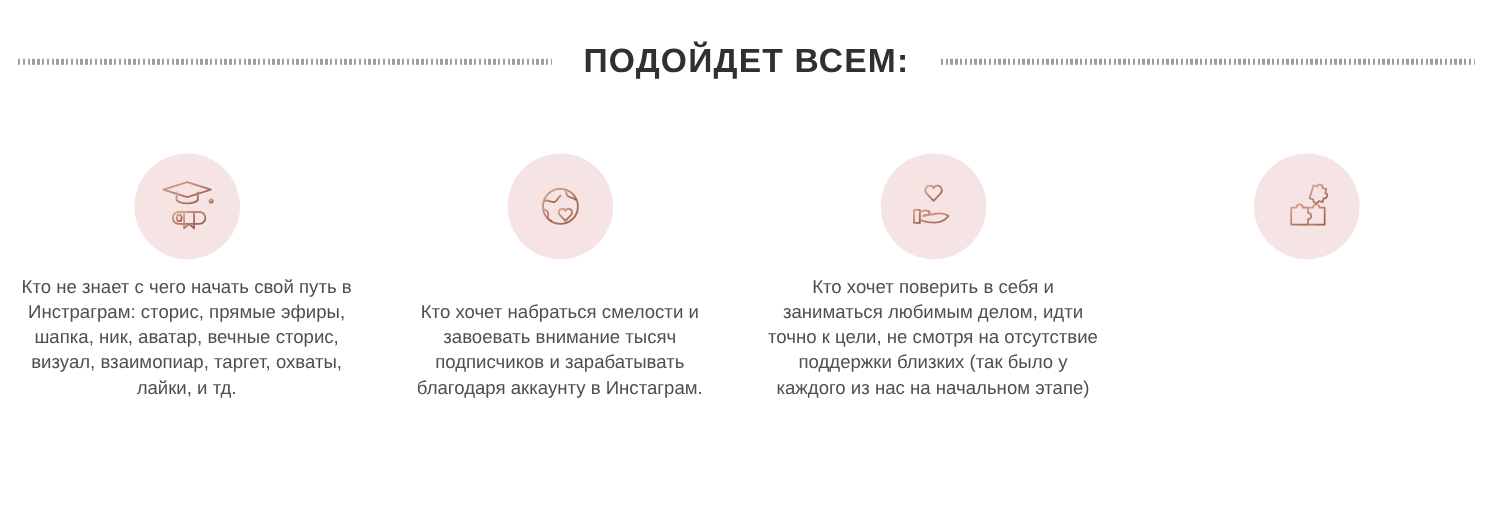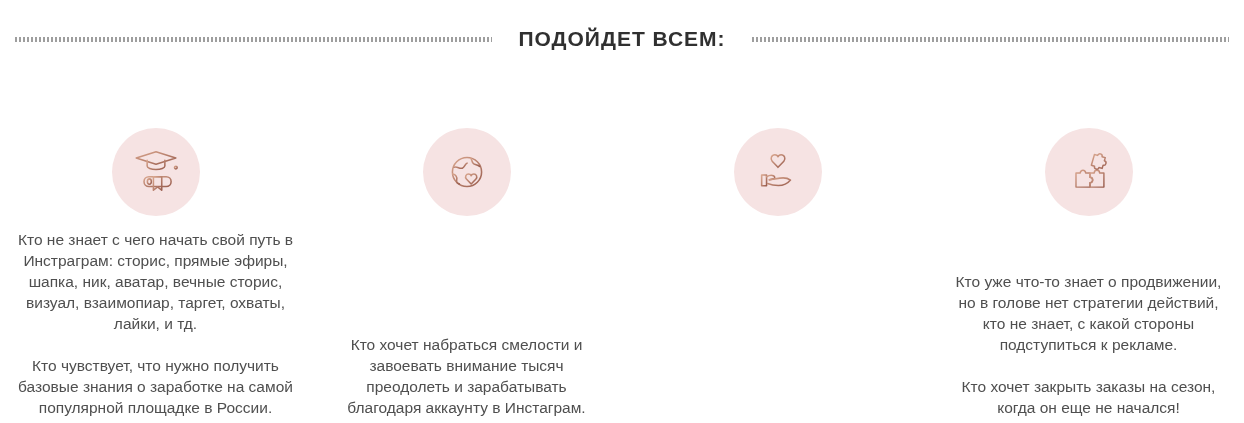--- a/index.html
+++ b/index.html
@@ -1,21 +1,21 @@
 <!DOCTYPE html>
 <html><head>
 <meta charset="utf-8">
 <style>
   html,body{margin:0;padding:0;background:#ffffff;}
   body{width:1244px;height:423px;font-family:"Liberation Sans",sans-serif;overflow:hidden;}
   .section{position:relative;width:1244px;height:423px;background:#ffffff;}
 
   .header{display:flex;align-items:center;padding:0 15px;margin:0;position:absolute;top:25px;left:0;right:0;}
   .dots{flex:1;height:5px;background-image:repeating-linear-gradient(to right,#9e9e9e 0 2px,transparent 2px 4px);}
-  .title{margin:0 26px;font-size:21px;font-weight:bold;color:#303030;letter-spacing:1px;line-height:28px;white-space:nowrap;}
+  .title{margin:12px 26px;font-size:28px;font-weight:bold;color:#303030;letter-spacing:1px;line-height:28px;white-space:nowrap;}
 
   .columns{position:absolute;top:128px;left:0;display:flex;width:1244px;}
   .column{width:311px;display:flex;flex-direction:column;align-items:center;justify-content:space-between;}
   .circle{width:88px;height:88px;border-radius:50%;background:#f6e3e3;display:flex;align-items:center;justify-content:center;flex:0 0 auto;}
   .circle svg{width:50px;height:50px;display:block;}
 
   .benefit-text{margin-top:13px;width:308px;text-align:center;color:#4f4f4f;font-size:15.5px;line-height:21px;}
   .benefit-text p{margin:0;white-space:pre-line;}
   .benefit-text p + p{margin-top:21px;}
 </style>
@@ -51,23 +51,20 @@
             <ellipse cx="17.6" cy="33.2" rx="1.9" ry="2.6"></ellipse>
           </g>
         </svg>
       </div>
       <div class="benefit-text">
         <p>Кто не знает с чего начать свой путь в
 Инстраграм: сторис, прямые эфиры,
 шапка, ник, аватар, вечные сторис,
 визуал, взаимопиар, таргет, охваты,
 лайки, и тд.</p>
-        <p>Кто чувствует, что нужно получить
-базовые знания о заработке на самой
-популярной площадке в России.</p>
       </div>
     </div>
 
     <div class="column">
       <div class="circle">
         <svg viewBox="0 0 48 48">
           <defs>
             <linearGradient id="g2" x1="0" y1="0" x2="1" y2="1">
               <stop offset="0" stop-color="#d9a68e"></stop>
                 <stop offset="1" stop-color="#9a5e4f"></stop>
@@ -78,21 +75,21 @@
             <path d="M11.5 19.5c3.5-1.2 5 1.8 8 .8 2.4-.8 2.2-3.6 4.6-4.8"></path>
             <path d="M10.3 26c2.8.4 4.6 3 3.8 5.6-.5 1.8.8 3.4 2.6 3.9"></path>
             <path d="M27.5 10.8c1.8 1.6.8 4.2 3 5.4 1.8 1 4 .6 5.6 2.4"></path>
             <path d="M28 35.5l-4.6-4.8c-1.7-1.8-.4-4.8 2-4.8 1.4 0 2.3.8 2.6 1.6.3-.8 1.2-1.6 2.6-1.6 2.4 0 3.7 3 2 4.8z"></path>
           </g>
         </svg>
       </div>
       <div class="benefit-text">
         <p>Кто хочет набраться смелости и
 завоевать внимание тысяч
-преодолеть и зарабатывать
+подписчиков и зарабатывать
 благодаря аккаунту в Инстаграм.</p>
       </div>
     </div>
 
     <div class="column">
       <div class="circle">
         <svg viewBox="0 0 48 48">
           <defs>
             <linearGradient id="g3" x1="0" y1="0" x2="1" y2="1">
               <stop offset="0" stop-color="#d9a68e"></stop>
@@ -101,20 +98,25 @@
           </defs>
           <g fill="none" stroke="url(#g3)" stroke-width="1.5" stroke-linecap="round" stroke-linejoin="round">
             <path d="M24 19.5l-5.6-5.9c-2.1-2.2-.6-6.2 2.6-6.2 1.7 0 2.7 1 3 2 .3-1 1.3-2 3-2 3.2 0 4.7 4 2.6 6.2z"></path>
             <path d="M8.3 26.8h4.7v10.4H8.3z"></path>
             <path d="M13 28.6c2.4-1.4 4.6-1.8 6.6-1 1.7.7 1.6 2.6-.1 3l-3.8.9"></path>
             <path d="M15.9 31.5l9.8-1.6c3.7-.6 7.5-.2 10.3 1.8-2.7 3.3-7.1 5.3-11.7 5.3-3.6 0-7-.6-10.3-1.9"></path>
           </g>
         </svg>
       </div>
       <div class="benefit-text">
+        <p>Кто хочет поверить в себя и
+заниматься любимым делом, идти
+точно к цели, не смотря на отсутствие
+поддержки близких (так было у
+каждого из нас на начальном этапе)</p>
       </div>
     </div>
 
     <div class="column">
       <div class="circle">
         <svg viewBox="0 0 48 48">
           <defs>
             <linearGradient id="g4" x1="0" y1="0" x2="1" y2="1">
               <stop offset="0" stop-color="#d9a68e"></stop>
                 <stop offset="1" stop-color="#9a5e4f"></stop>
@@ -122,24 +124,16 @@
           </defs>
           <g fill="none" stroke="url(#g4)" stroke-width="1.4" stroke-linecap="round" stroke-linejoin="round">
             <path d="M11.5 25h4.1a2.6 2.6 0 1 1 5.2 0h4.1v4.1a2.6 2.6 0 1 1 0 5.2v4.2h-13.4z"></path>
             <path d="M24.9 25h4.1a2.6 2.6 0 1 1 5.2 0h4.1v13.5h-13.4v-4.2a2.6 2.6 0 1 0 0-5.2z"></path>
             <g transform="rotate(16 33 14)">
               <path d="M27.5 8.5h3.2a2.2 2.2 0 1 1 4.4 0h3.2v3.2a2.2 2.2 0 1 1 0 4.4v3.2h-3.2a2.2 2.2 0 1 1-4.4 0h-3.2z"></path>
             </g>
           </g>
         </svg>
       </div>
-      <div class="benefit-text">
-        <p>Кто уже что-то знает о продвижении,
-но в голове нет стратегии действий,
-кто не знает, с какой стороны
-подступиться к рекламе.</p>
-        <p>Кто хочет закрыть заказы на сезон,
-когда он еще не начался!</p>
-      </div>
     </div>
 
   </div>
 </div>
 
 </body></html>

